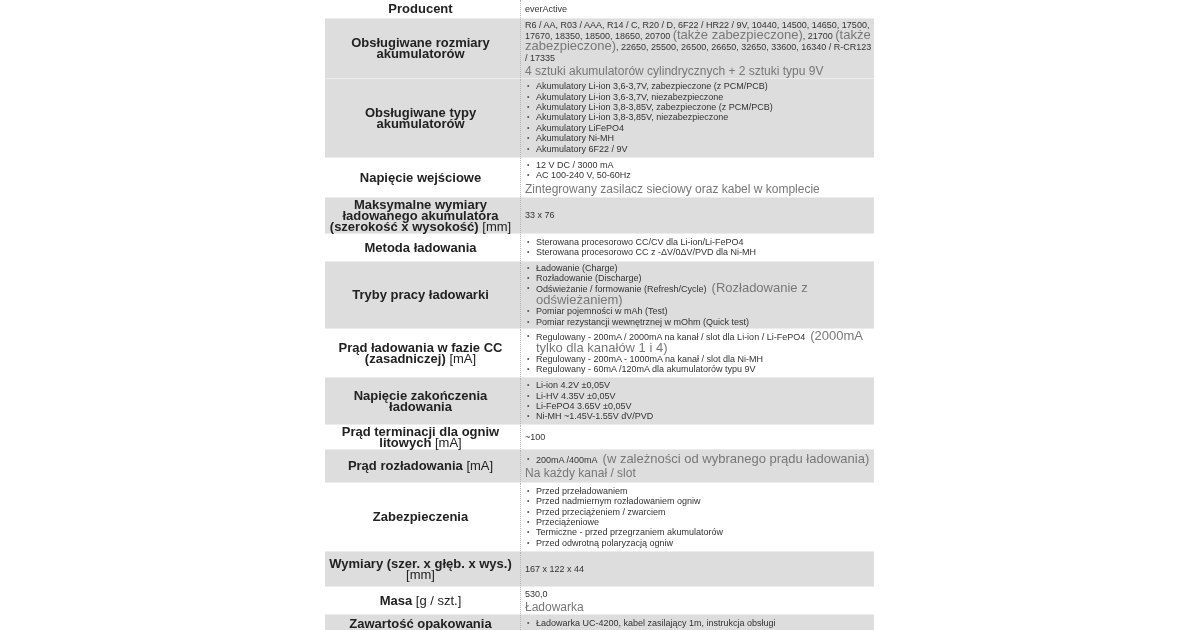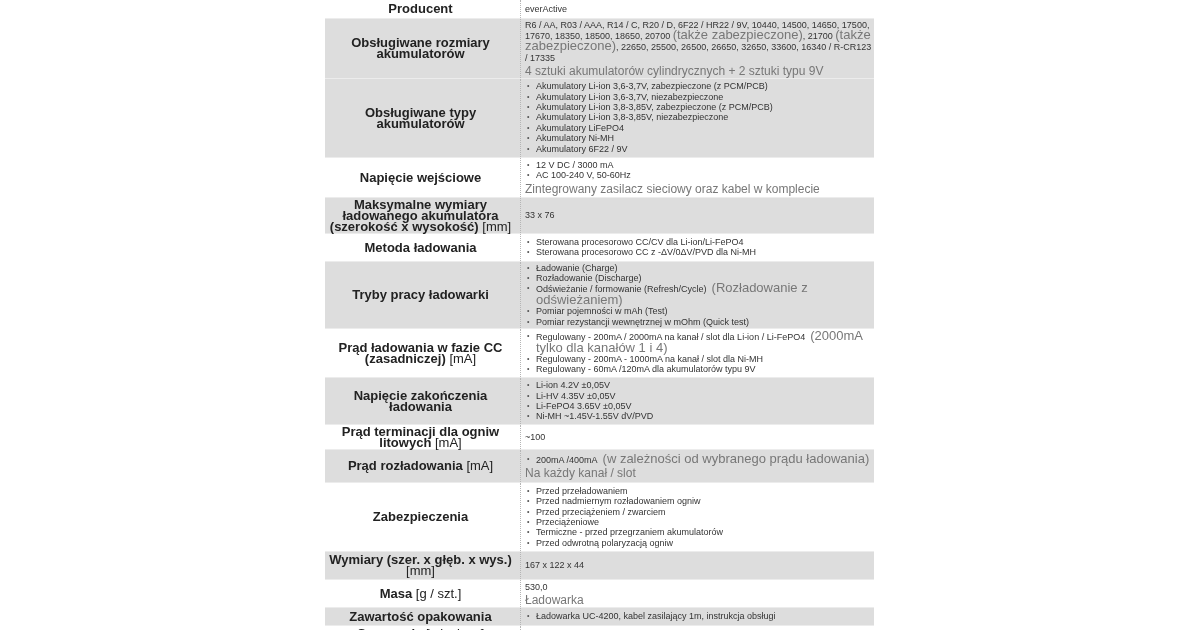--- a/index.html
+++ b/index.html
@@ -140,21 +140,21 @@
             <li><span>Przed przeładowaniem</span></li>
             <li><span>Przed nadmiernym rozładowaniem ogniw</span></li>
             <li><span>Przed przeciążeniem / zwarciem</span></li>
             <li><span>Przeciążeniowe</span></li>
             <li><span>Termiczne - przed przegrzaniem akumulatorów</span></li>
             <li><span>Przed odwrotną polaryzacją ogniw</span></li>
           </ul>
         </td>
     </tr>
 
-    <tr class="even" style="height:28px">
+    <tr class="even" style="height:35px">
       <td class="label"><span>Wymiary (szer. x głęb. x wys.)</span> <span class="unit">[mm]</span></td>
       <td class="value"><span>167 x 122 x 44</span></td>
     </tr>
 
     <tr class="odd" style="height:28px">
       <td class="label"><span>Masa</span> <span class="unit">[g / szt.]</span></td>
       <td class="value">
         <span class="plain">530,0</span>
         <span class="sub">Ładowarka</span>
       </td>

